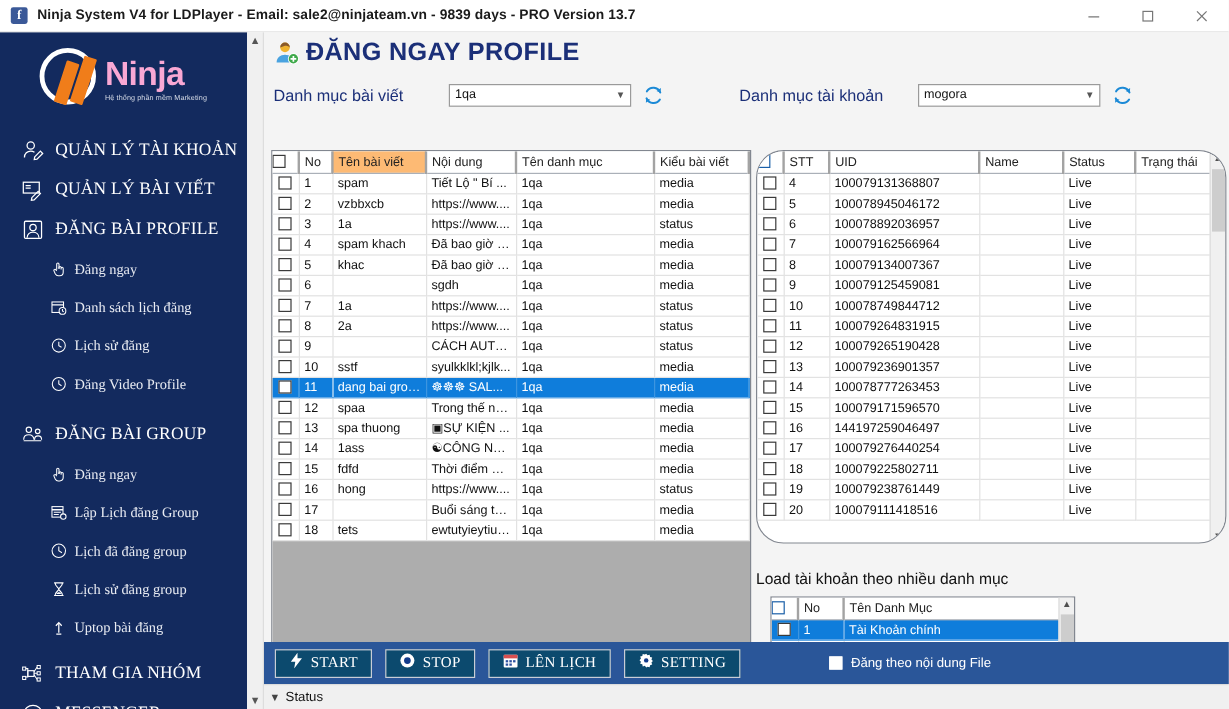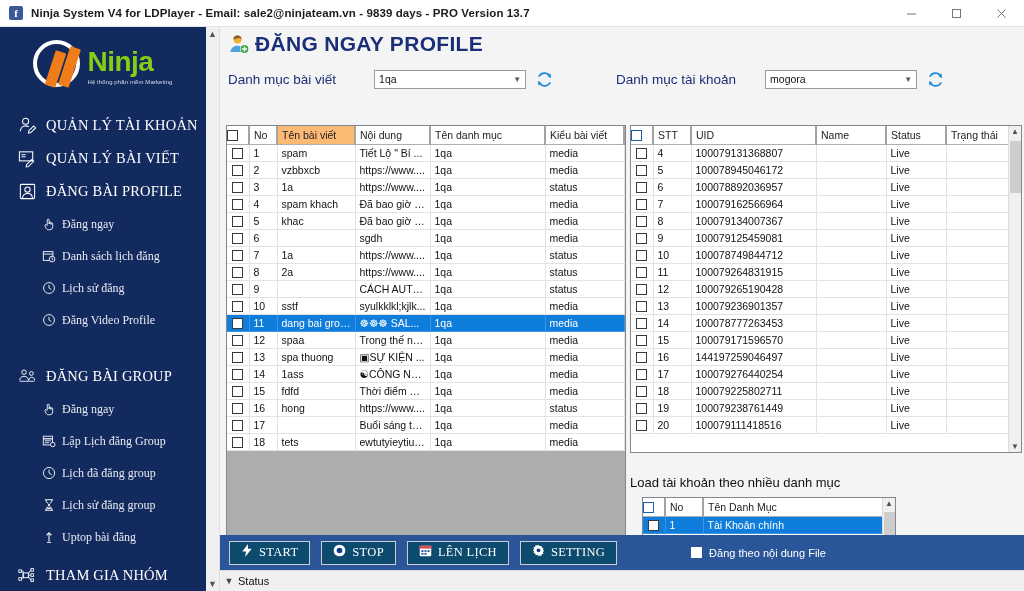--- a/index.html
+++ b/index.html
@@ -43,39 +43,39 @@
     border: 4px solid #ffffff; border-radius: 50%;
   }
   .logo-bar {
     position: absolute; width: 11px; height: 36px; background: #f07d1a;
     border-radius: 1px; transform: rotate(18deg);
   }
   .b1 { left: 17px; top: 11px; }
   .b2 { left: 31px; top: 7px; height: 40px; }
   .logo-text { margin-left: 2px; }
   .logo-name {
-    font-size: 28px; font-weight: bold; color: #84cc16; letter-spacing: -.5px;
+    font-size: 28px; font-weight: bold; color: #f9a8d4; letter-spacing: -.5px;
     font-family: "Liberation Sans", sans-serif; line-height: 1;
   }
   .logo-sub { font-size: 6px; color: #d9dee9; margin-top: 3px; text-align: center; letter-spacing: .1px; }
 
   .nav { padding-top: 4px; }
   .nav-main {
     display: flex; align-items: center; height: 33px; padding-left: 18px;
     color: #ffffff; font-family: "Liberation Serif", serif;
     font-size: 14.5px; letter-spacing: .2px; cursor: default;
   }
   .nav-main .ico { width: 28px; display: flex; align-items: center; justify-content: flex-start; }
   .nav-sub {
     display: flex; align-items: center; height: 32px; padding-left: 42px;
     color: #e8ebf2; font-family: "Liberation Serif", serif; font-size: 12px;
   }
   .nav-sub .ico { width: 20px; display: flex; align-items: center; font-size: 12px; }
   .nav-gap { height: 6px; }
-  .nav-main.nav-tight { margin-top: 18px; }
+  .nav-main.nav-tight { margin-top: 4px; }
 
   
   .content {
     position: absolute; left: 206px; top: 27px; width: 818px; height: 564px;
     background: #f5f5f5;
   }
   .scroll-col {
     position: absolute; left: 0; top: 0; width: 14px; height: 564px;
     background: #f0f0f0; border-right: 1px solid #ddd;
     display: flex; flex-direction: column; justify-content: space-between;
@@ -617,21 +617,21 @@
           </table>
           <div class="grid-empty" style="height:95px;"></div>
         </div>
         <div class="hscroll">
           <span>◀</span>
           <div class="hthumb"></div>
           <span>▶</span>
         </div>
       </div>
 
-      <div class="grid" style="position:absolute; left:410px; top:98px; width:392px; height:328px;">
+      <div class="grid" style="position:absolute; left:410px; top:98px; width:392px; height:328px;border-radius:23px;">
         <table class="dg">
           <colgroup>
               <col style="width:22px">
               <col style="width:38px">
               <col style="width:125px">
               <col style="width:70px">
               <col style="width:60px">
               <col>
             </colgroup>
           <thead>

